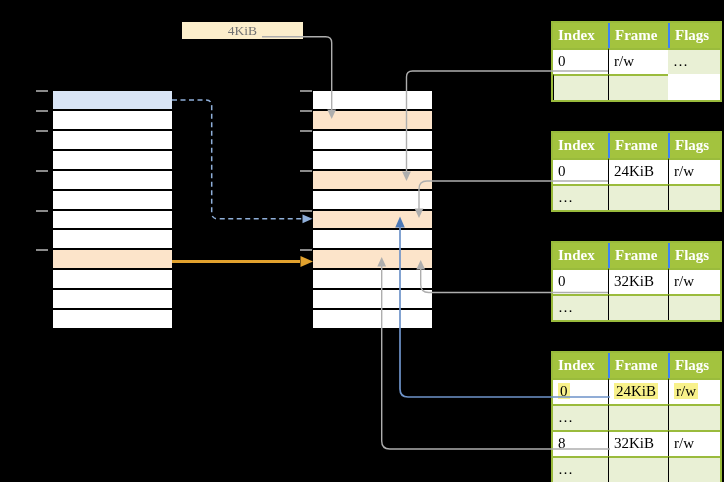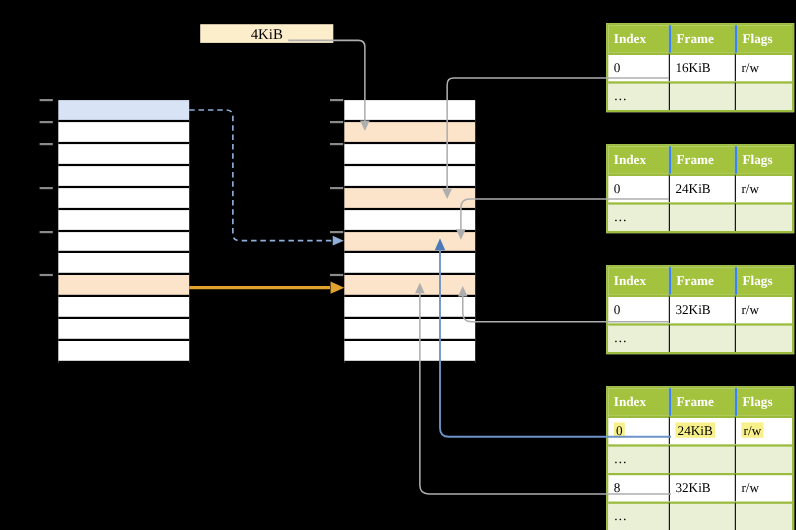--- a/index.html
+++ b/index.html
@@ -8,24 +8,24 @@
   
   .memcol{position:absolute;top:91px;width:119px;height:239px;display:flex;flex-direction:column;}
   #vcol{left:53px;} #pcol{left:313px;}
   .r{flex:1;border-bottom:2px solid #000;}
   .w{background:var(--cell_white,#fff);}
   .p{background:var(--frame_peach,#FCE4CA);}
   .b{background:var(--page_blue,#D8E4F5);}
   .tick{position:absolute;width:12px;height:2px;background:var(--tick_gray,#8a8a8a);}
   
   #labelbox{position:absolute;left:182px;top:22px;width:121px;height:17px;line-height:17px;
-            background:var(--label_box_cream,#FCEECB);color:#000000;text-align:center;font-size:13.5px;}
+            background:var(--label_box_cream,#FCEECB);color:#737373;text-align:center;font-size:13.5px;}
   
   .pt{position:absolute;left:551px;width:171px;box-sizing:border-box;border:2px solid var(--table_border_green,#9ABB3C);
-      display:grid;grid-template-columns:55px 60px 52px;background:#fff;font-size:12px;}
+      display:grid;grid-template-columns:55px 60px 52px;background:#fff;font-size:15px;}
   .pt3{grid-template-rows:25px 26px 26px;}
   .pt5{grid-template-rows:25px 26px 26px 26px 26px;}
   .th{background:var(--table_header_green,#A3C33E);color:#fff;font-weight:bold;line-height:25px;padding-left:5px;
       box-sizing:border-box;}
   .h2{border-left:2px solid #3b82f6;}
   .td{border-top:2px solid var(--table_border_green,#9ABB3C);line-height:23px;padding-left:5px;color:#000;
       box-sizing:border-box;}
   .c2{border-left:1px solid #000;}
   .alt{background:var(--table_alt_row_green,#E9F0D5);}
   .hl{background:var(--highlight_yellow,#F8F18B);padding:0 2px;}
@@ -89,21 +89,20 @@
   <div class="tick" style="left:300px;top:130px"></div>
   <div class="tick" style="left:300px;top:170px"></div>
   <div class="tick" style="left:300px;top:210px"></div>
   <div class="tick" style="left:300px;top:249px"></div>
 
   <div class="pt pt3" style="top:21px">
     <div class="th">Index</div>
     <div class="th h2">Frame</div>
     <div class="th h2">Flags</div>
     <div class="td">0</div>
-    <div class="td c2">16KiB</div>
     <div class="td c2">r/w</div>
     <div class="td alt">…</div>
     <div class="td c2 alt"></div>
     <div class="td c2 alt"></div>
   </div>
 
   <div class="pt pt3" style="top:131px">
     <div class="th">Index</div>
     <div class="th h2">Frame</div>
     <div class="th h2">Flags</div>

